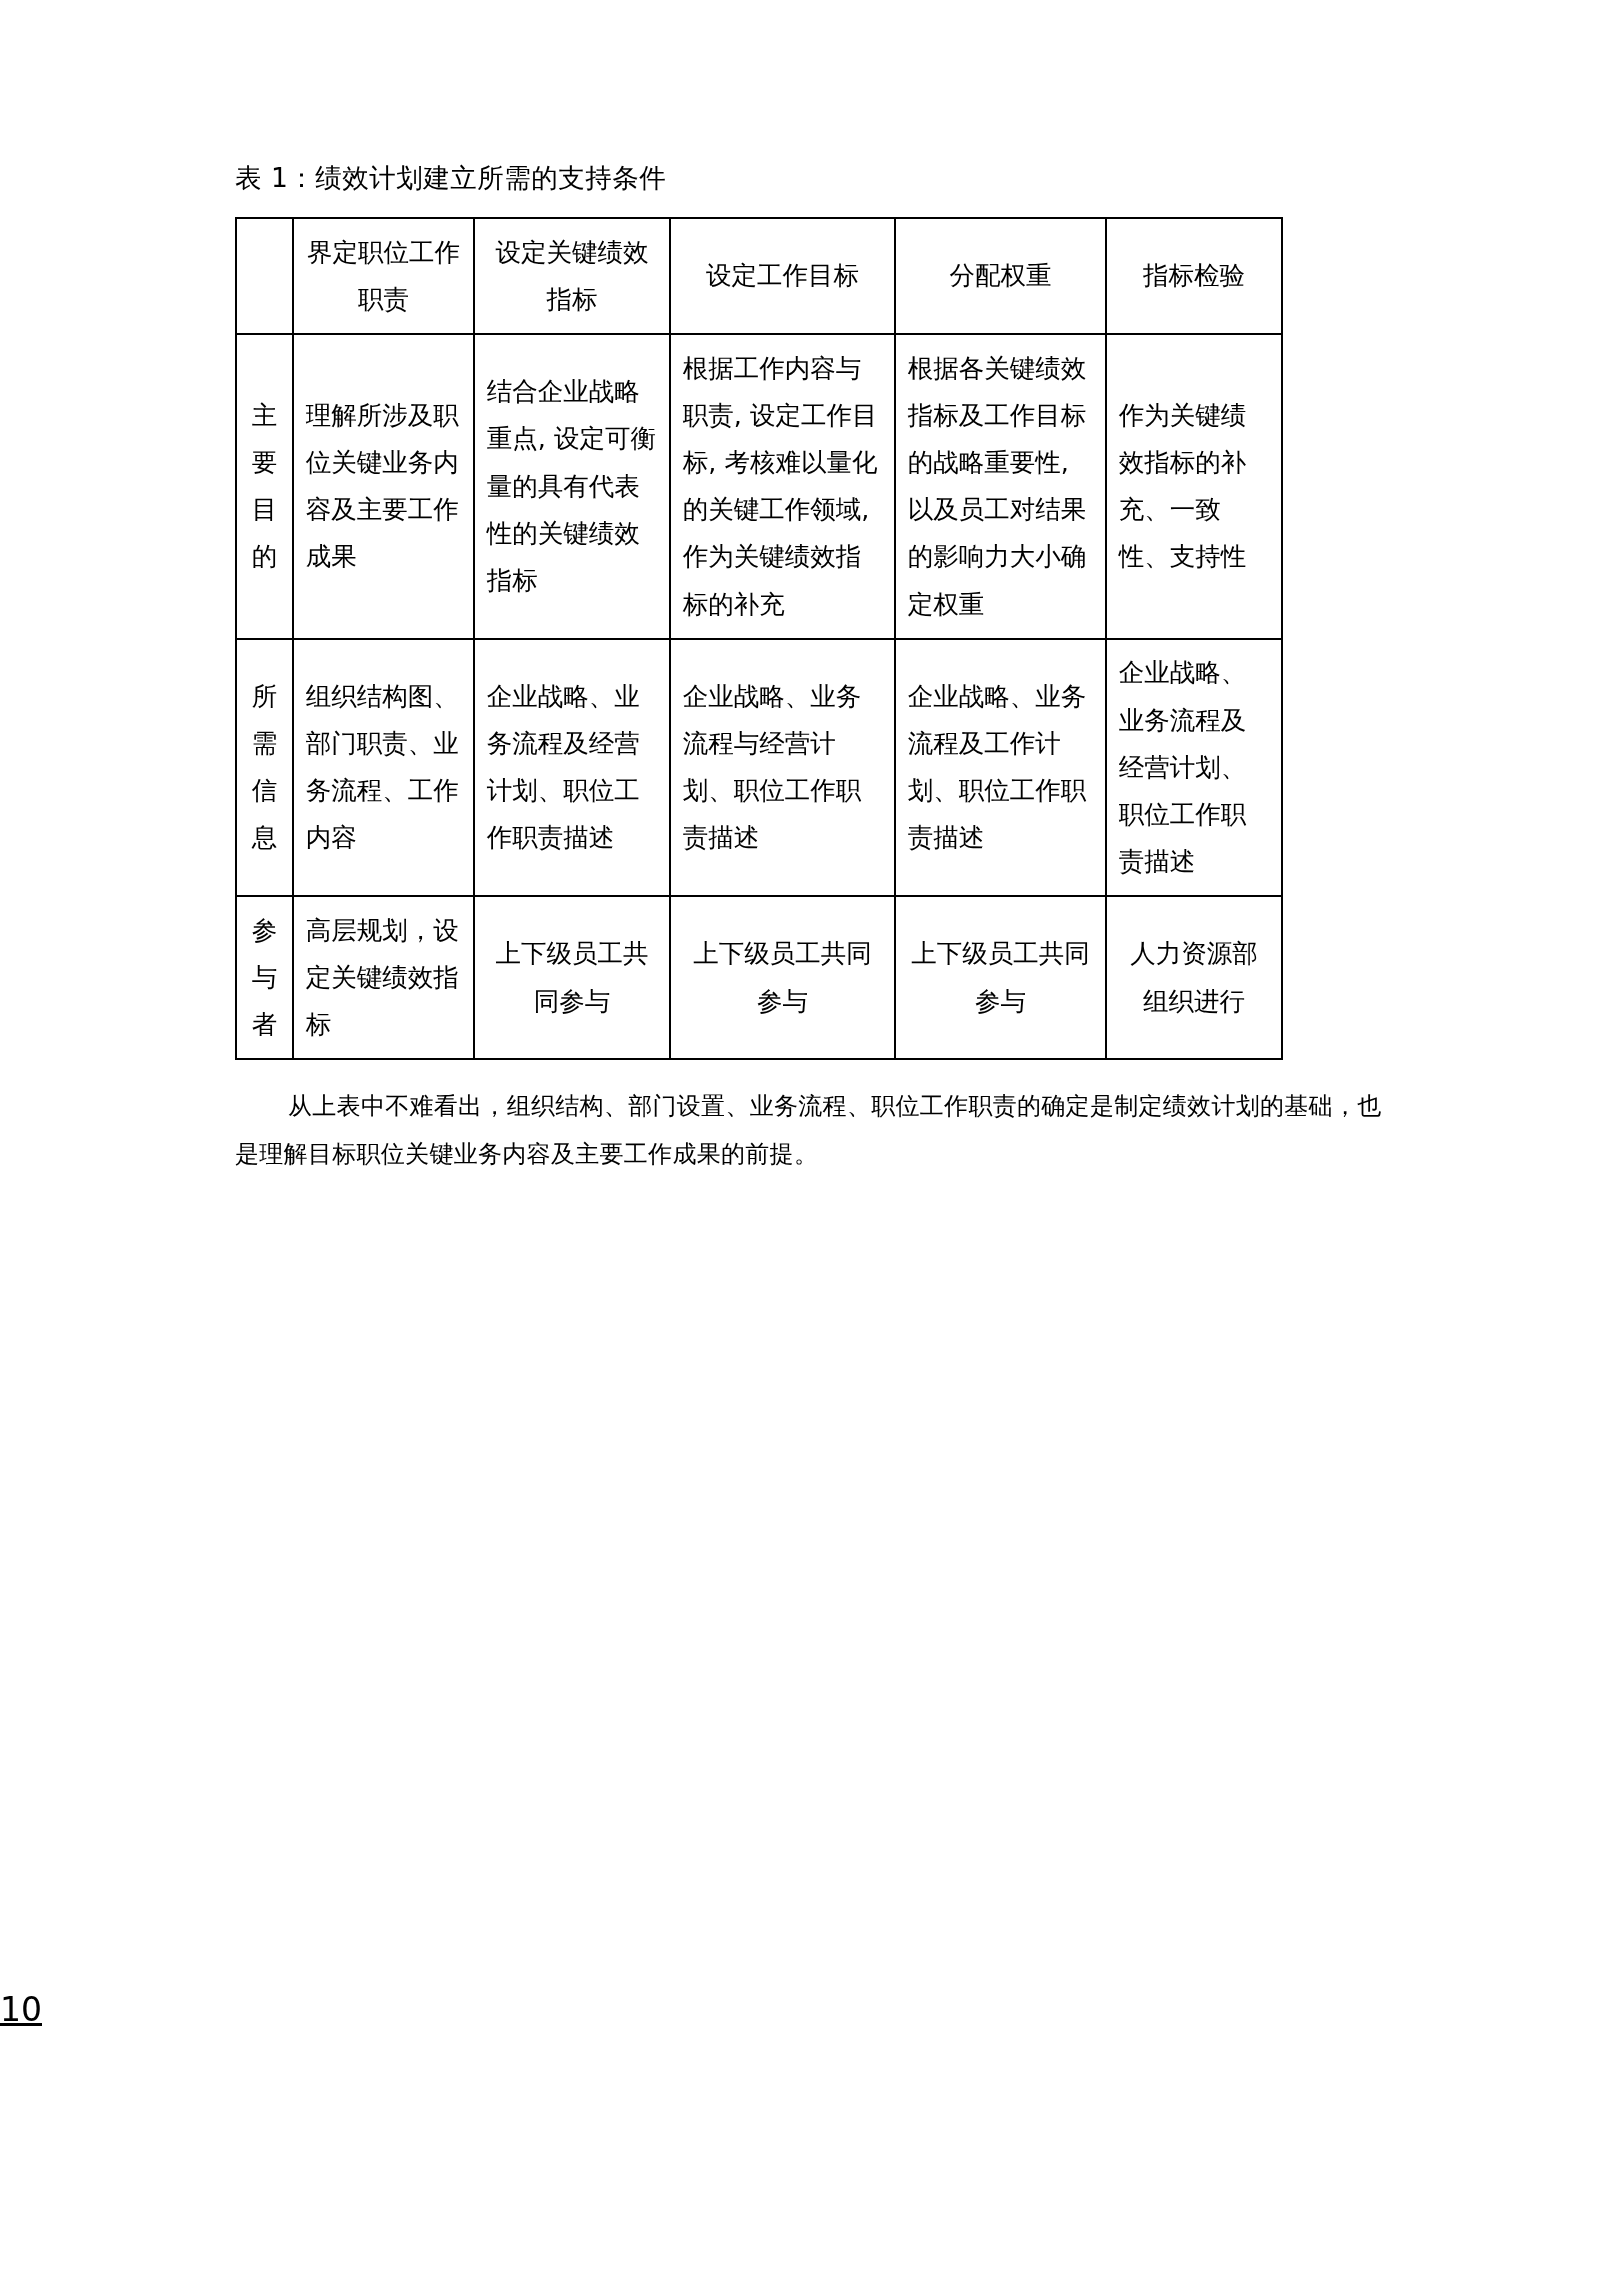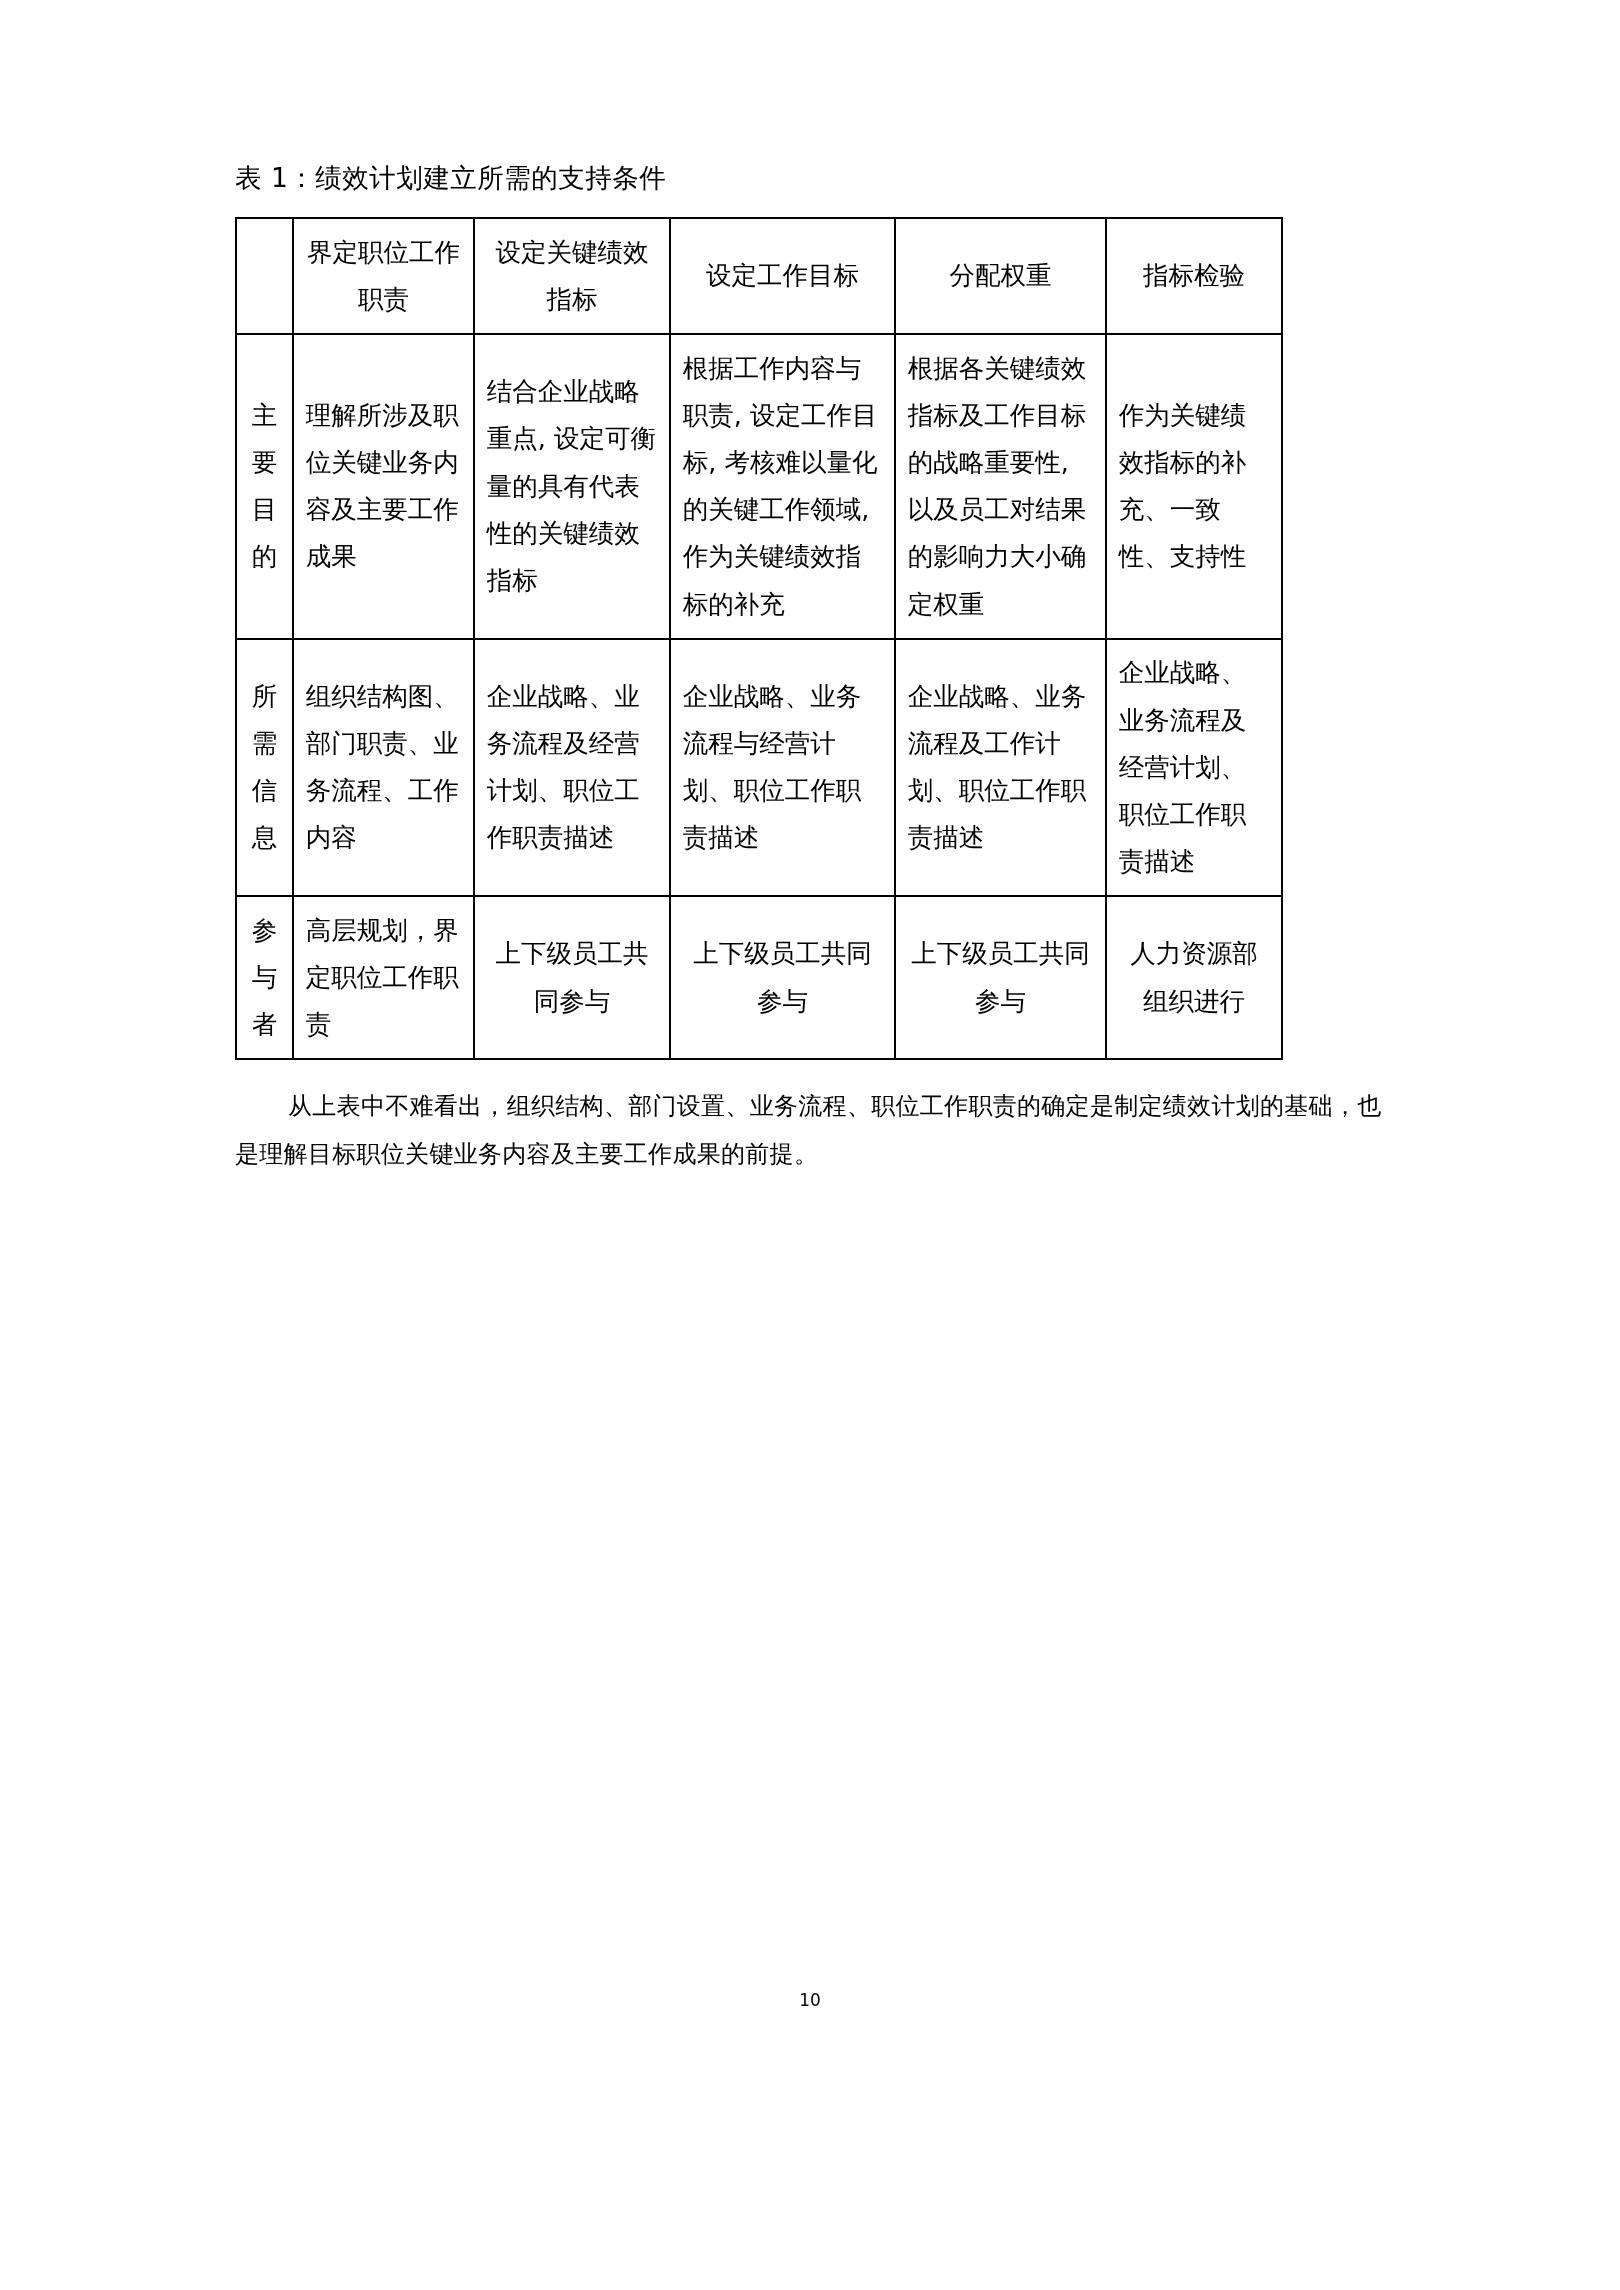--- a/index.html
+++ b/index.html
@@ -83,22 +83,23 @@
     line-height: 2.0;
     text-indent: 53px;
     letter-spacing: 0.3px;
     font-family: Liberation Serif, serif;
   }
   .pagenum {
     position: absolute;
     left: 0;
     right: 0;
     top: 1990px;
-    text-align: center;
-    font-size: 17px;
+    text-align: left;
+    font-size: 33px;
+    text-decoration: underline;
   }
 </style>
 </head>
 <body>
 
 <div class="page">
   <div class="content">
 
     <div class="caption">表 1：绩效计划建立所需的支持条件</div>
 
@@ -148,21 +149,21 @@
           <td class="cell">企业战略、业务流程及工作计划、职位工作职责描述</td>
           <td class="cell">企业战略、业务流程及经营计划、职位工作职责描述</td>
         </tr>
 
         <tr>
           <td class="rowlabel">
               <span>参</span>
               <span>与</span>
               <span>者</span>
             </td>
-          <td class="cell">高层规划，界定职位工作职责</td>
+          <td class="cell">高层规划，设定关键绩效指标</td>
           <td class="cell center">上下级员工共同参与</td>
           <td class="cell center">上下级员工共同参与</td>
           <td class="cell center">上下级员工共同参与</td>
           <td class="cell center">人力资源部组织进行</td>
         </tr>
       </tbody>
     </table>
 
     <div class="para">从上表中不难看出，组织结构、部门设置、业务流程、职位工作职责的确定是制定绩效计划的基础，也是理解目标职位关键业务内容及主要工作成果的前提。</div>
 

